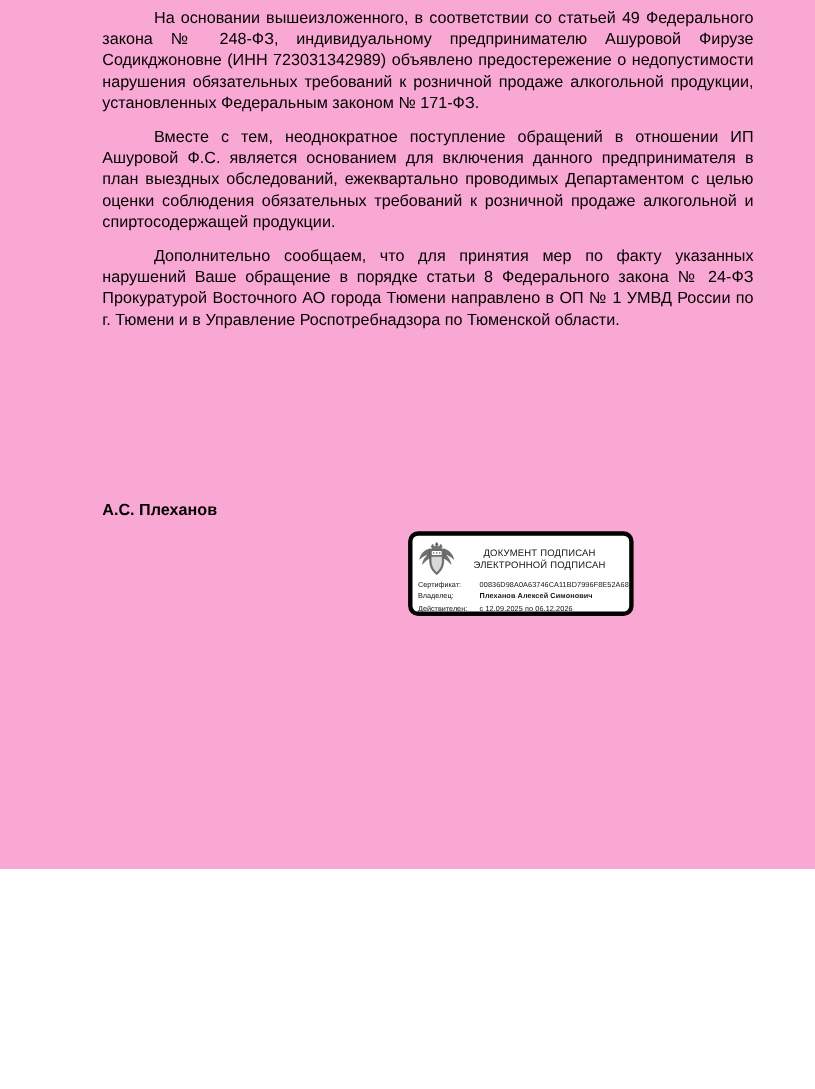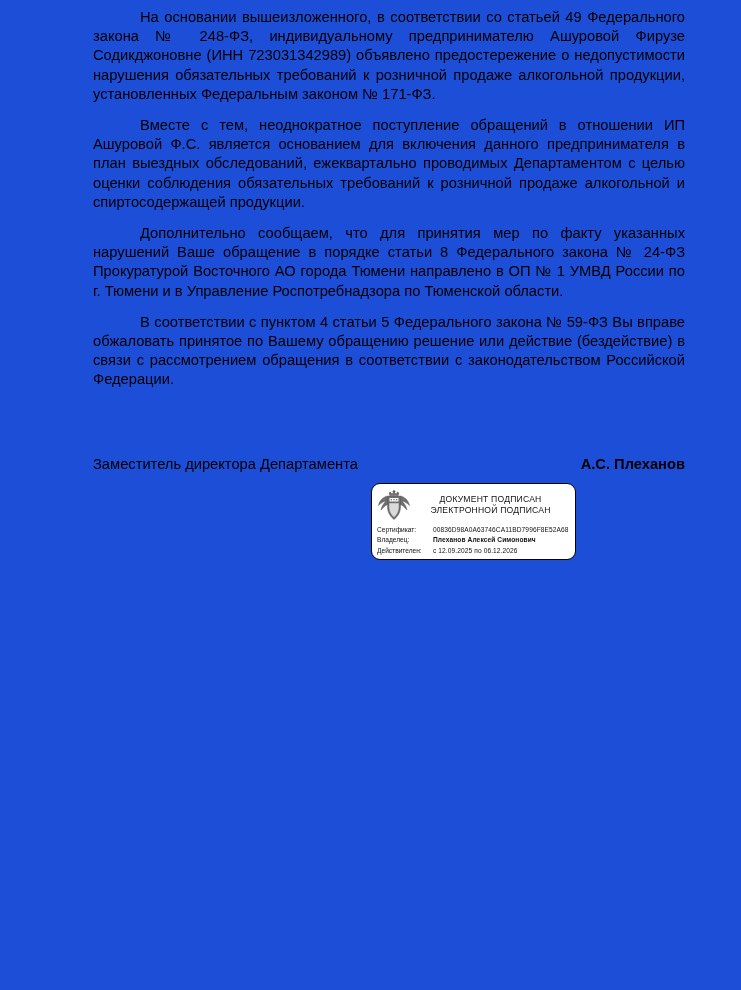--- a/index.html
+++ b/index.html
@@ -7,22 +7,22 @@
     padding: 0;
     background: #ffffff;
   }
   body {
     font-family: "Liberation Sans", sans-serif;
     color: #000000;
   }
   .page {
     position: relative;
     width: 741px;
-    height: 990px;
-    background: #1d4ed8;
+    height: 790px;
+    background: #f9a8d4;
     overflow: hidden;
   }
   .doc-body {
     position: absolute;
     left: 93px;
     top: 8px;
     width: 592px;
   }
   .para {
     font-size: 14.7px;
@@ -59,21 +59,21 @@
   }
 
   
   .stamp {
     position: absolute;
     left: 371px;
     top: 483px;
     width: 205px;
     height: 77px;
     box-sizing: border-box;
-    border: 1px solid #000000;
+    border: 4px solid #000000;
     border-radius: 9px;
     background: #ffffff;
     padding: 4px 5px 4px 5px;
   }
   .stamp-top {
     display: flex;
     align-items: center;
     gap: 6px;
     height: 34px;
   }
@@ -130,25 +130,23 @@
 </style>
 </head>
 <body>
 
 <div class="page">
 
   <div class="doc-body">
     <p class="para">На основании вышеизложенного, в соответствии со статьей 49 Федерального закона № 248-ФЗ, индивидуальному предпринимателю Ашуровой Фирузе Содикджоновне (ИНН 723031342989) объявлено предостережение о недопустимости нарушения обязательных требований к розничной продаже алкогольной продукции, установленных Федеральным законом № 171-ФЗ.</p>
     <p class="para">Вместе с тем, неоднократное поступление обращений в отношении ИП Ашуровой Ф.С. является основанием для включения данного предпринимателя в план выездных обследований, ежеквартально проводимых Департаментом с целью оценки соблюдения обязательных требований к розничной продаже алкогольной и спиртосодержащей продукции.</p>
     <p class="para">Дополнительно сообщаем, что для принятия мер по факту указанных нарушений Ваше обращение в порядке статьи 8 Федерального закона № 24-ФЗ Прокуратурой Восточного АО города Тюмени направлено в ОП № 1 УМВД России по г. Тюмени и в Управление Роспотребнадзора по Тюменской области.</p>
-    <p class="para">В соответствии с пунктом 4 статьи 5 Федерального закона № 59-ФЗ Вы вправе обжаловать принятое по Вашему обращению решение или действие (бездействие) в связи с рассмотрением обращения в соответствии с законодательством Российской Федерации.</p>
   </div>
 
   <div class="sign-row">
-    <span class="sign-title">Заместитель директора Департамента</span>
     <span class="sign-name">А.С. Плеханов</span>
   </div>
 
   <div class="stamp">
     <div class="stamp-top">
       <span class="emblem">
         <svg class="emblem" viewBox="0 0 68 64" xmlns="http://www.w3.org/2000/svg" aria-hidden="true">
           <g fill="#6f6f6f" stroke="#4a4a4a" stroke-width="0.8">
 
             <path d="M34 2 l2.6 3.4 L34 8.6 L31.4 5.4 Z"></path>

